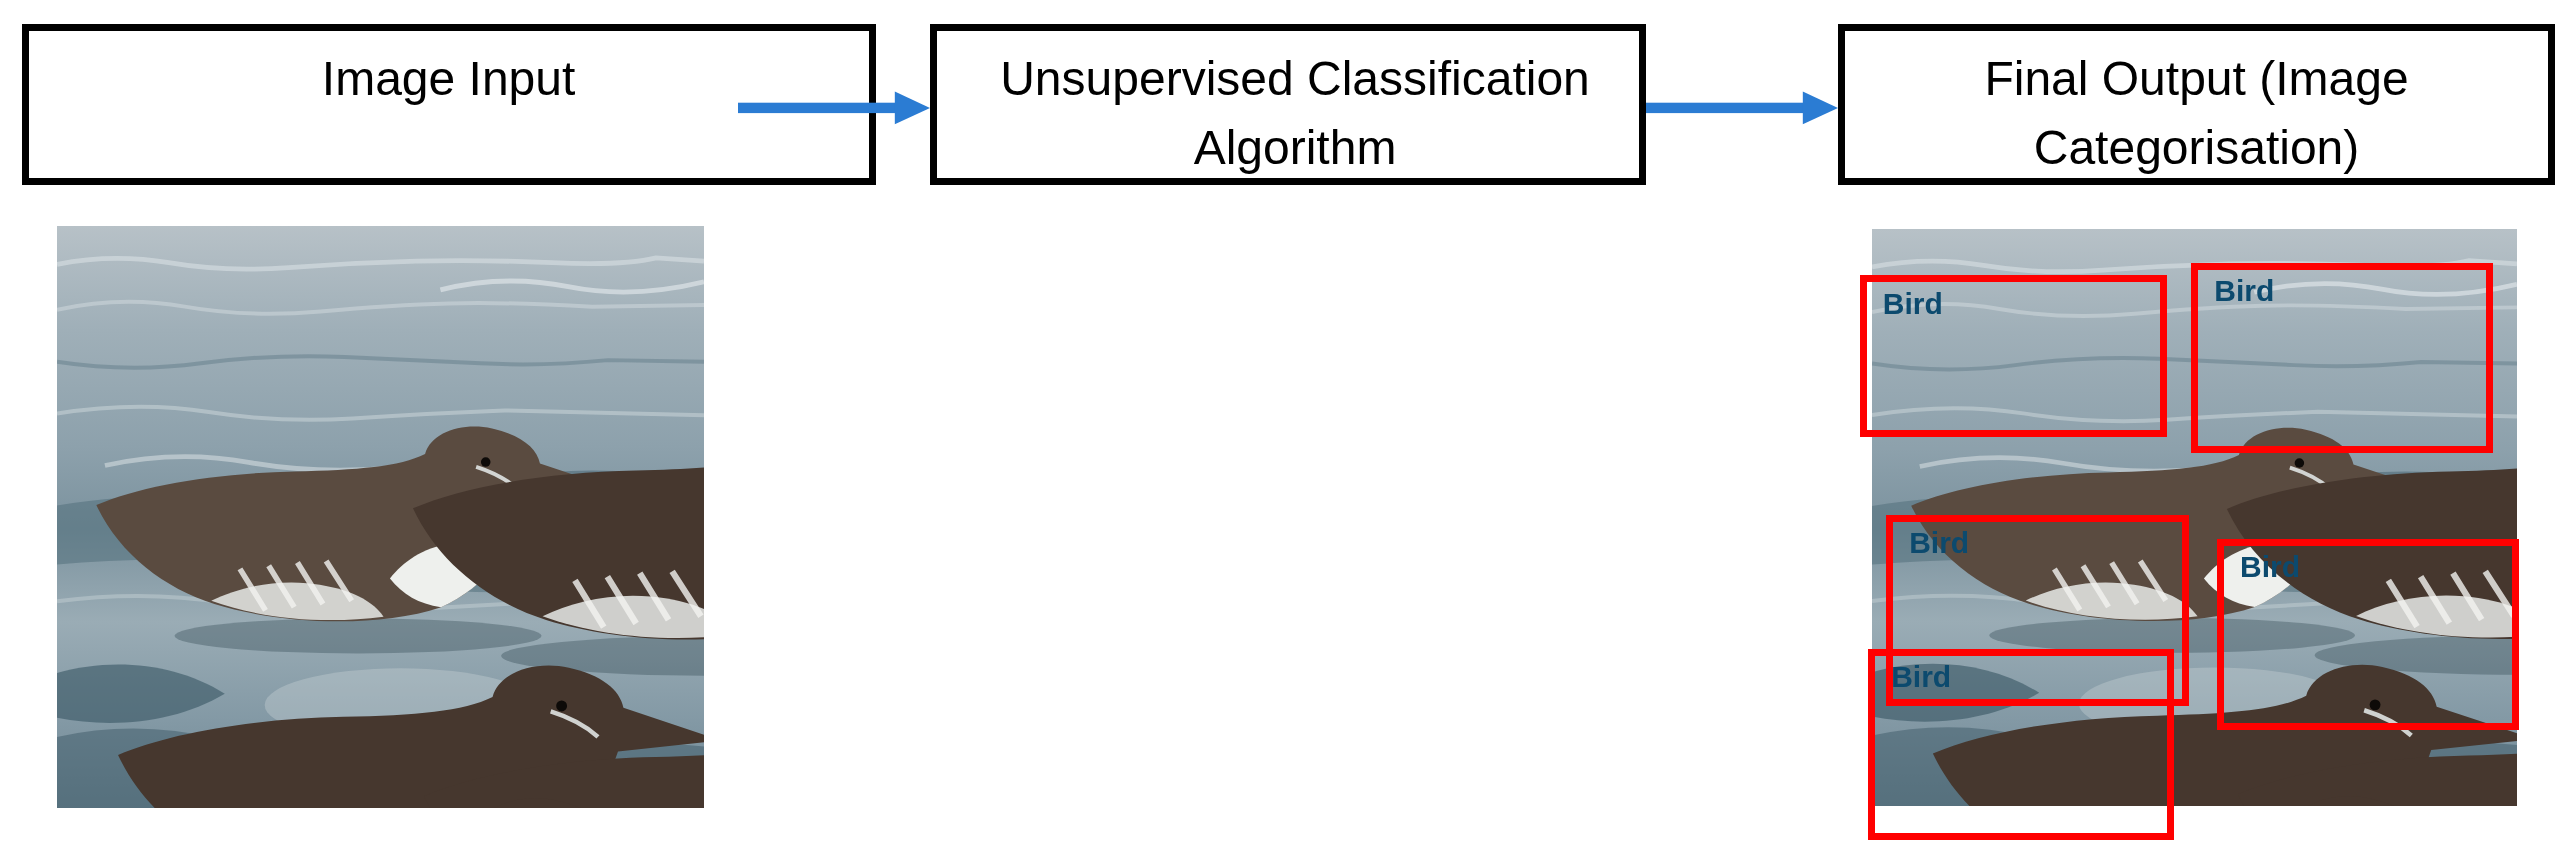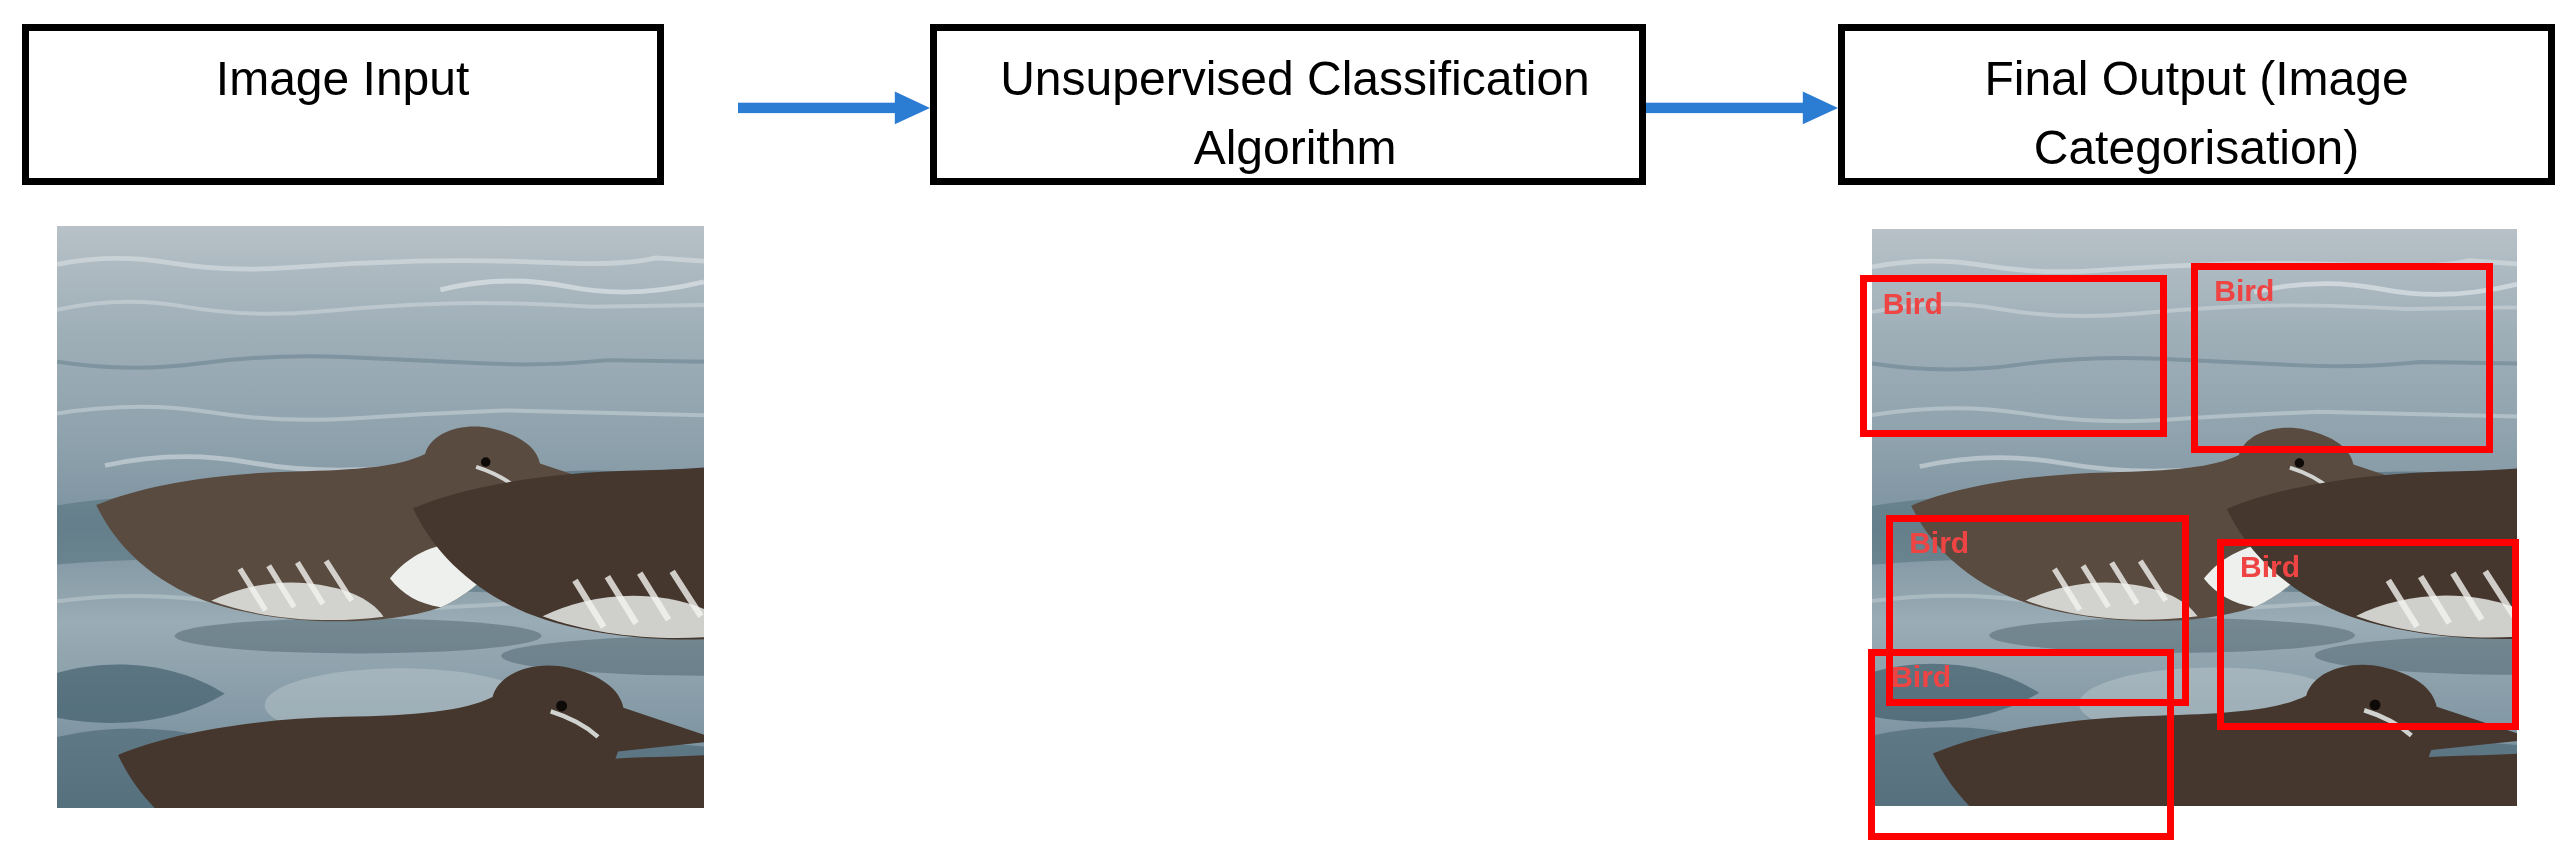--- a/index.html
+++ b/index.html
@@ -12,21 +12,21 @@
     position:absolute;top:24px;height:161px;box-sizing:border-box;
     border:7.2px solid #000;background:#fff;
     display:flex;justify-content:center;
     text-align:center;
   }
   .flow-box .flow-label{
     display:block;padding-top:12.8px;
     font-size:48px;line-height:69px;color:#000;
     letter-spacing:0px;
   }
-  #box-input{left:21.6px;width:642px;}
+  #box-input{left:21.6px;width:854px;}
   #box-algorithm{left:930px;width:716px;padding-left:14px;}
   #box-output{left:1838px;width:717px;text-align:center;}
   #box-input .flow-label{width:607px;}
   #box-algorithm .flow-label{width:639px;}
   #box-output .flow-label{width:559px;}
 
   
   .flow-arrow{position:absolute;top:89px;width:192px;height:37px;}
 
   
@@ -36,21 +36,21 @@
   .scene{width:100%;height:100%;display:block;}
 
   
   .bbox-layer{position:absolute;left:0;top:0;right:0;bottom:0;overflow:visible;}
   .bbox{
     position:absolute;box-sizing:border-box;
     border:7.2px solid #ff0000;
   }
   .bbox-label{
     position:absolute;left:16px;top:6.4px;
-    font-size:30px;font-weight:bold;color:#ef4444;line-height:1;
+    font-size:30px;font-weight:bold;color:#0c4a6e;line-height:1;
   }
 </style>
 </head>
 <body>
 
 <div class="flow-box" id="box-input">
   <span class="flow-label">Image Input</span>
 </div>
 
 <svg class="flow-arrow" style="left:738px" viewBox="0 0 240 46">

